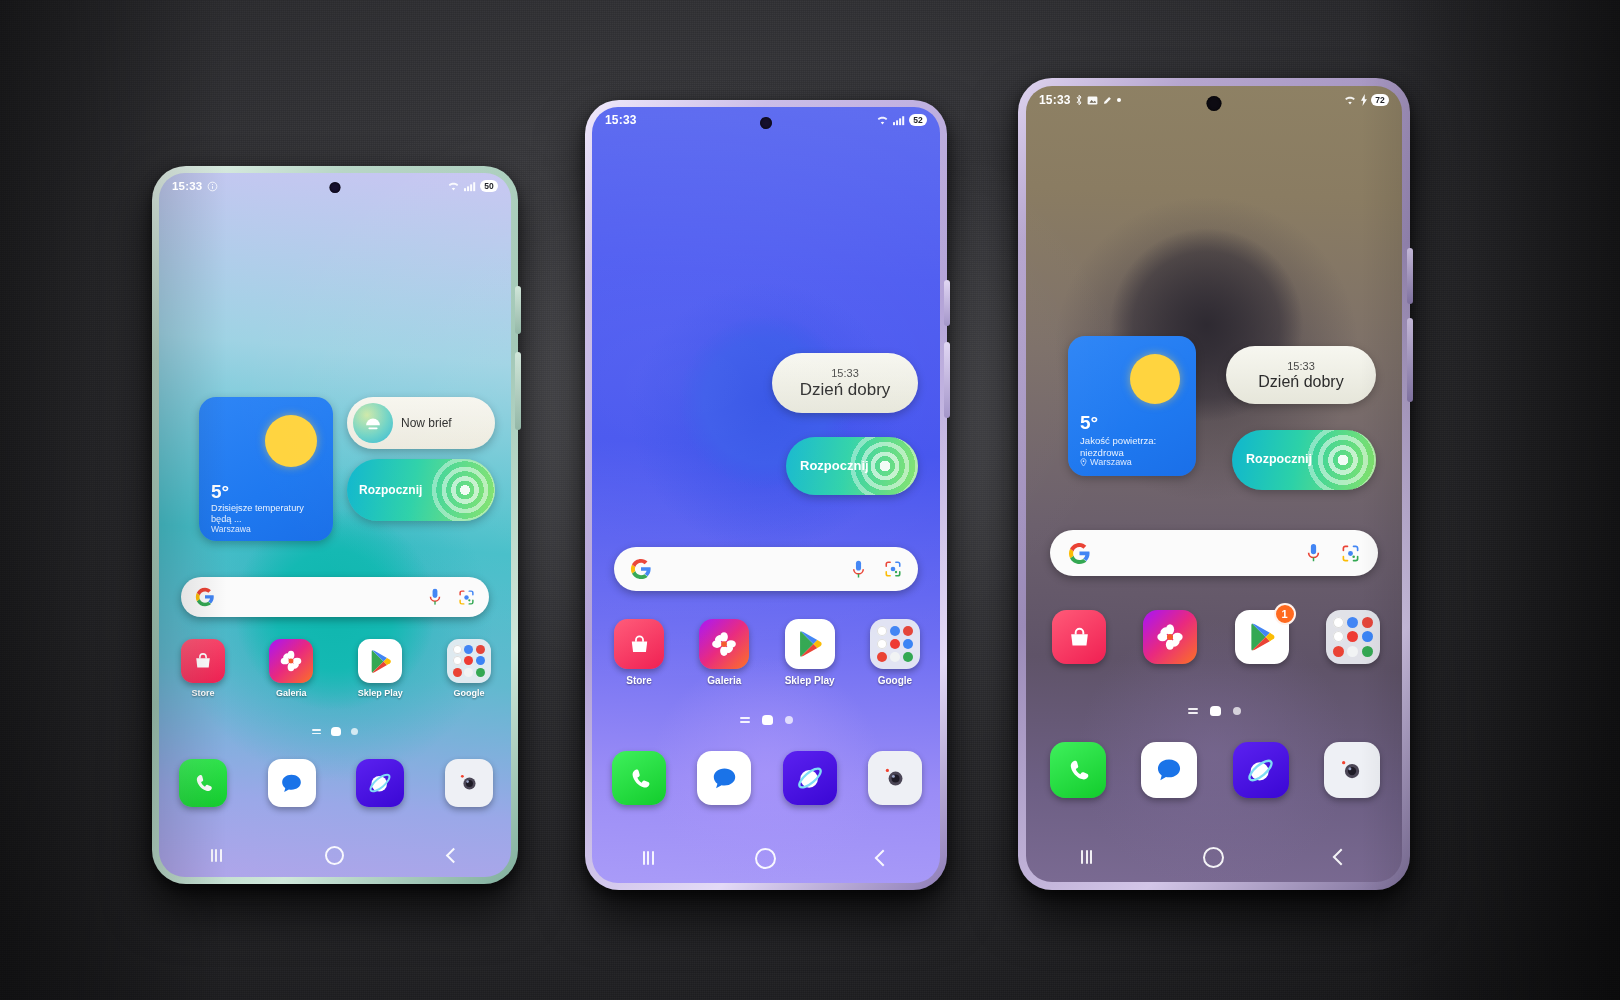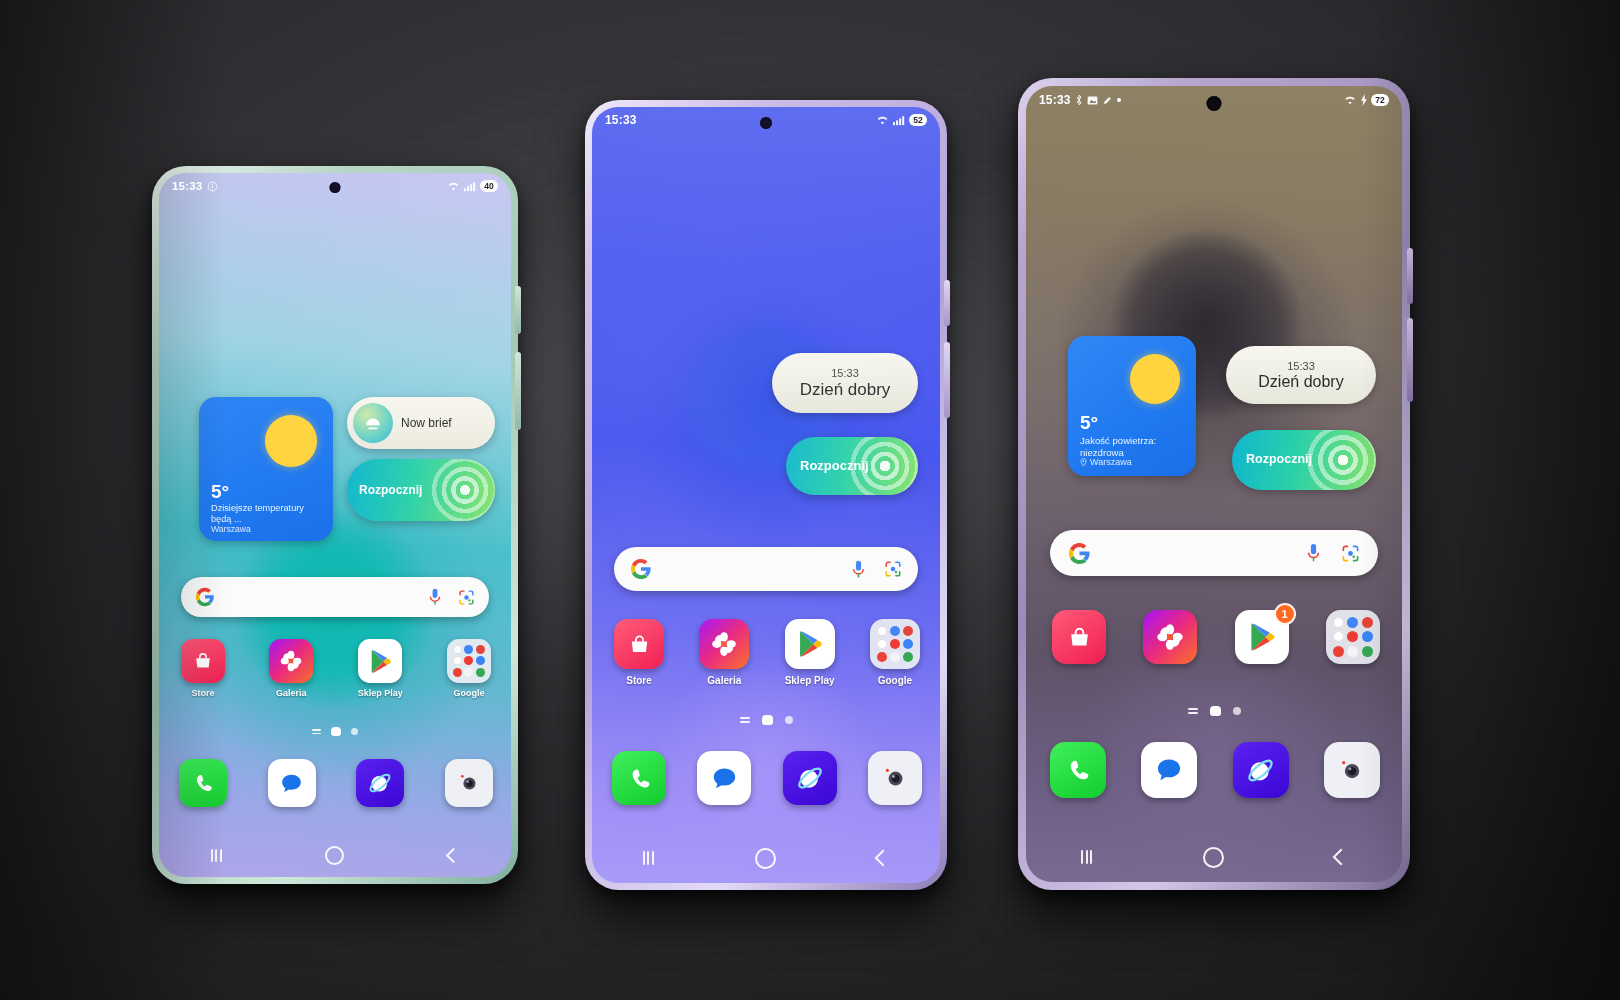--- a/index.html
+++ b/index.html
@@ -133,21 +133,21 @@
           <svg class="sbico" width="13" height="11" viewBox="0 0 24 20">
             <path d="M12 17.4l-3.2-4c1.8-1.5 4.6-1.5 6.4 0z" fill="#fff"></path>
             <path d="M3.2 6.6C8.1 2.1 15.9 2.1 20.8 6.6l-2.1 2.6C14.9 5.8 9.1 5.8 5.3 9.2z" fill="#fff" opacity=".95"></path>
           </svg>
           <svg class="sbico" width="12" height="11" viewBox="0 0 18 14">
             <rect x="0" y="9.5" width="3" height="4.5" fill="#fff"></rect>
               <rect x="4.6" y="6.8" width="3" height="7.2" fill="#fff"></rect>
             <rect x="9.2" y="3.8" width="3" height="10.2" fill="#fff"></rect>
               <rect x="13.8" y="0.6" width="3" height="13.4" fill="#fff"></rect>
           </svg>
-          <span class="battpill">40</span>
+          <span class="battpill">50</span>
         </div>
       </div>
 
       <div class="wx" style="left:40px;top:224px;width:134px;height:144px;">
         <div class="sun" style="right:16px;top:18px;width:52px;height:52px;"></div>
         <div class="temp" style="left:12px;top:84px;font-size:19px;">5°</div>
         <div class="desc" style="left:12px;right:8px;top:106px;font-size:9.2px;">Dzisiejsze temperatury będą ...</div>
         <div class="loc" style="left:12px;bottom:7px;font-size:8.6px;">
           <span>Warszawa</span>
         </div>

